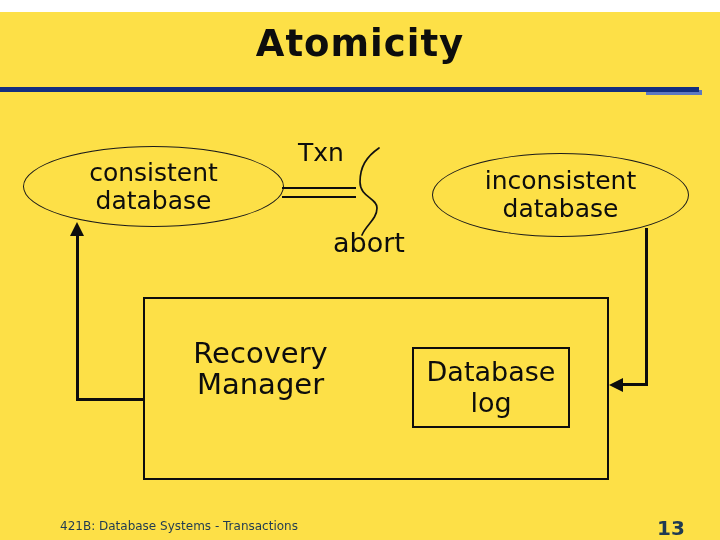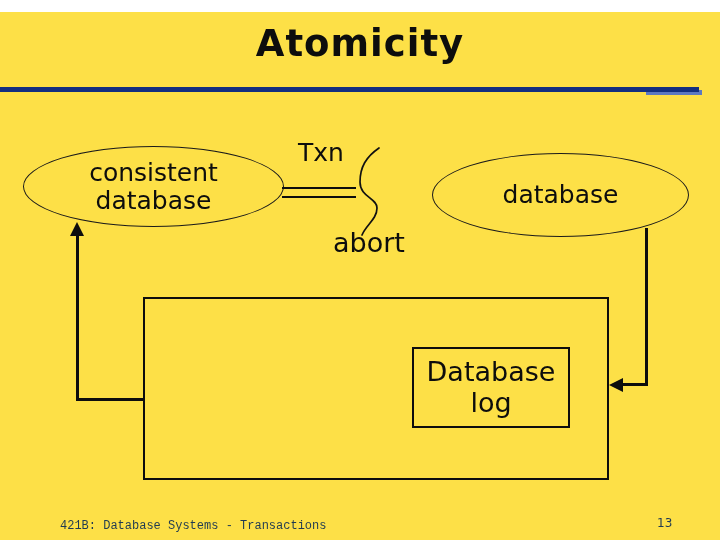--- a/index.html
+++ b/index.html
@@ -119,27 +119,27 @@
     width: 0; height: 0;
     border-top: 7px solid transparent;
     border-bottom: 7px solid transparent;
     border-right: 14px solid var(--ink, #0d0d0d);
   }
   .footer-left {
     position: absolute;
     left: 60px; top: 507px;
     font-size: 12px;
     color: var(--footer_text, #1f3a52);
-    font-family: Liberation Mono, monospace;
   }
   .page-number {
     position: absolute;
     left: 657px; top: 504px;
-    font-size: 12px;
+    font-size: 20px;
     color: var(--footer_text, #1f3a52);
+    font-weight: bold;
   }
 </style>
 </head>
 <body>
 
 <div class="slide">
 
   <h1 class="title">Atomicity</h1>
 
   <div class="rule-light"></div>
@@ -157,26 +157,31 @@
   <div class="double-line"></div>
 
   <svg class="squiggle" viewBox="0 0 32 93" xmlns="http://www.w3.org/2000/svg">
     <path d="M 27 3 C 14 12 8 22 8 37 C 8 52 25 53 25 63 C 25 74 14 80 10 90" fill="none" stroke="#111111" stroke-width="1.7" stroke-linecap="round"></path>
   </svg>
 
   <div class="abort-label">abort</div>
 
   <div class="ellipse right-ellipse">
     <div class="ellipse-label">
+      <span class="ln">inconsistent</span>
       <span class="ln">database</span>
     </div>
   </div>
 
   <div class="outer-box"></div>
 
+  <div class="rm-label">
+    <span class="ln">Recovery</span>
+    <span class="ln">Manager</span>
+  </div>
 
   <div class="log-box">
     <span class="ln">Database</span>
     <span class="ln">log</span>
   </div>
 
   <div>
     <div class="arrow-part la-stem-h"></div>
     <div class="arrow-part la-stem-v"></div>
     <div class="la-head"></div>

